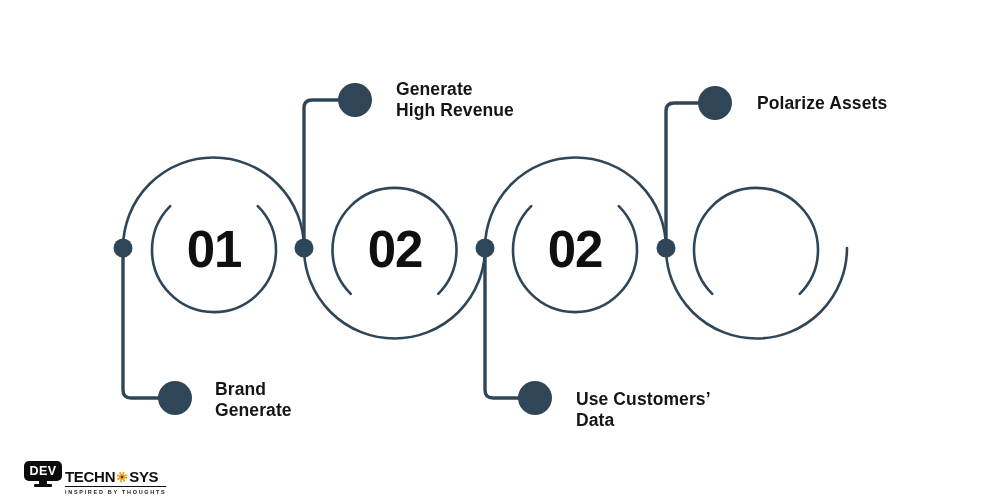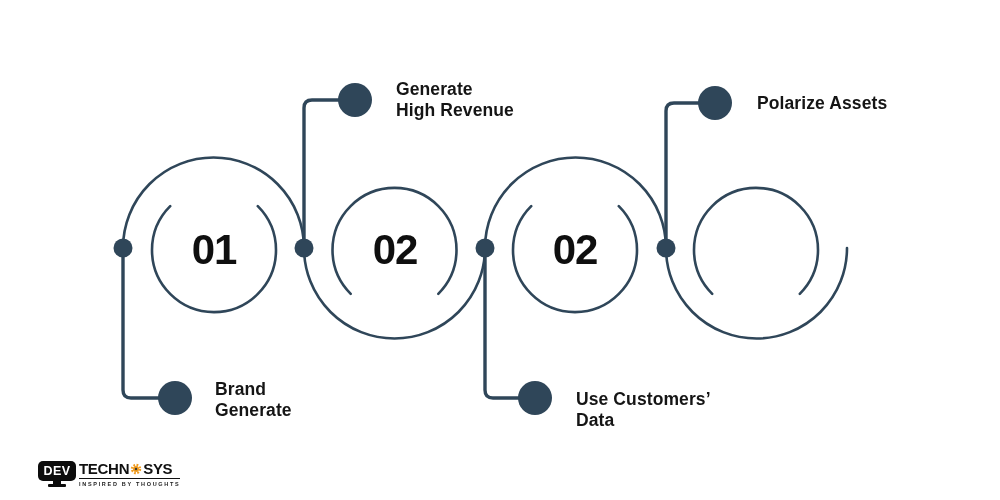--- a/index.html
+++ b/index.html
@@ -3,46 +3,46 @@
 <meta charset="utf-8">
 <style>
   html,body{margin:0;padding:0;background:#ffffff;}
   .canvas{
     position:relative;width:1000px;height:500px;background:#ffffff;overflow:hidden;
     font-family:"Liberation Sans", sans-serif;
   }
   svg.art{position:absolute;left:0;top:0;}
   .step-number{
     position:absolute;width:140px;text-align:center;
-    font-size:42px;font-weight:700;letter-spacing:-1px;
+    font-size:51px;font-weight:700;letter-spacing:-1px;
     color:#0f0f0f;line-height:56px;
   }
   .num-1{left:144px;top:222px;}
   .num-2{left:325px;top:222px;}
   .num-3{left:505px;top:222px;}
   .num-4{left:686px;top:222px;}
   .callout-label{
     position:absolute;font-size:17.5px;font-weight:700;color:#151515;
     line-height:20.5px;letter-spacing:0.1px;white-space:nowrap;
   }
   .lbl-1{left:215px;top:379px;}
   .lbl-2{left:396px;top:79px;}
   .lbl-3{left:576px;top:379px;margin-top:10px;}
   .lbl-4{left:757px;top:93px;}
   
-  .logo{position:absolute;left:38px;top:461px;display:flex;align-items:flex-start;justify-content:space-between;}
+  .logo{position:absolute;left:24px;top:461px;display:flex;align-items:flex-start;justify-content:space-between;}
   .logo-monitor{display:flex;flex-direction:column;align-items:center;}
   .logo-dev{
     width:38px;height:20px;background:#0c0c0c;border-radius:5px;color:#ffffff;
     font-size:12.5px;font-weight:700;display:flex;align-items:center;justify-content:center;
     letter-spacing:0.5px;
   }
   .logo-stand{width:8px;height:3px;background:#0c0c0c;}
   .logo-base{width:18px;height:2.5px;background:#0c0c0c;border-radius:1px;}
-  .logo-right{margin-left:3px;}
+  .logo-right{margin-left:3px;margin-top:8px;}
   .logo-name{display:flex;align-items:center;font-size:15px;font-weight:700;
     letter-spacing:-0.3px;color:#101010;line-height:15px;}
   .logo-name .gear{margin:0 1px;display:block;}
   .logo-rule{height:1.5px;background:#101010;margin-top:1.5px;}
   .logo-tagline{font-size:5.5px;font-weight:700;letter-spacing:1.7px;color:#1c1c1c;
     margin-top:1.5px;white-space:nowrap;}
 </style>
 </head>
 <body>
 

